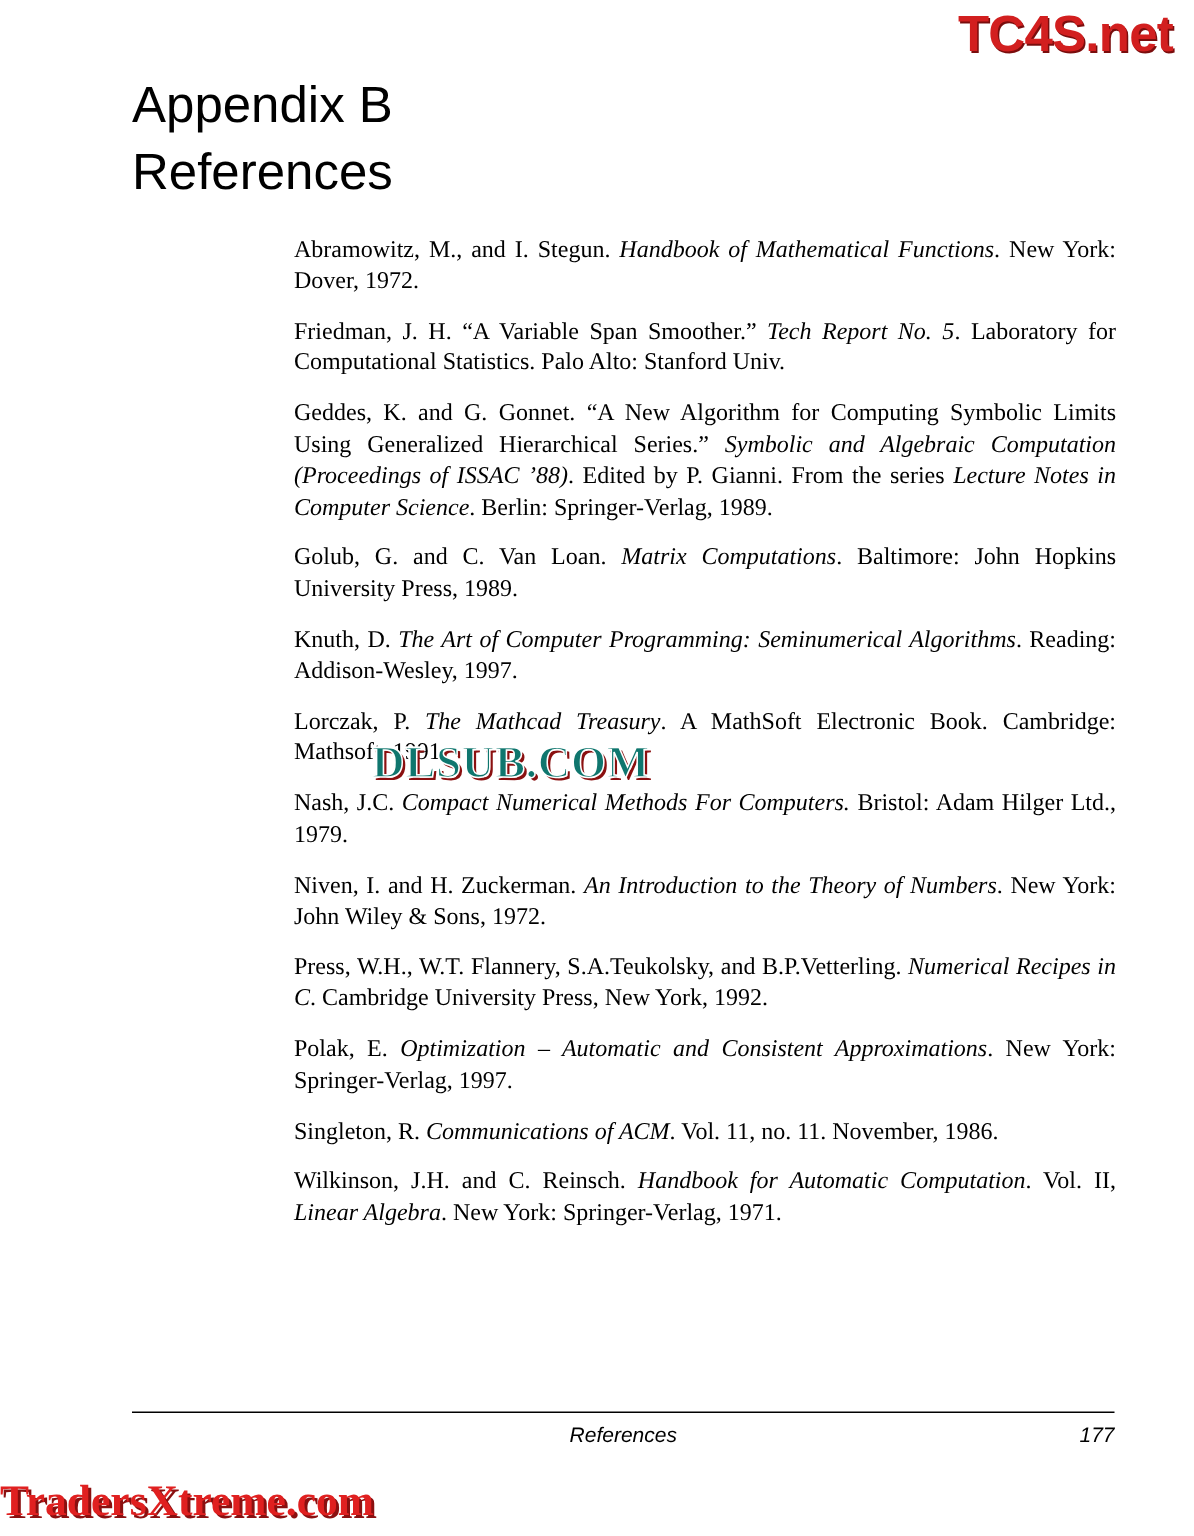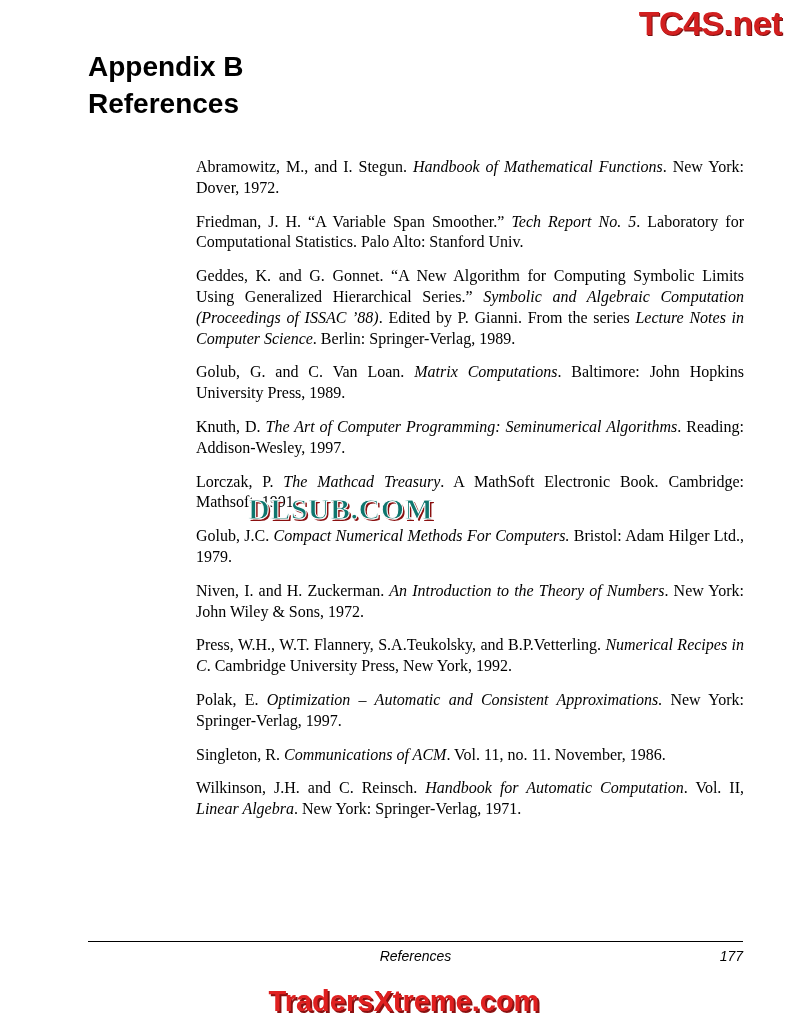--- a/index.html
+++ b/index.html
@@ -36,22 +36,22 @@
     text-shadow: 1px 1px 0 #7a0d0d;
     line-height: 1;
   }
 
   
   .heading {
     position: absolute;
     left: 88px;
     top: 48px;
     font-family: "Liberation Sans", sans-serif;
-    font-weight: bold;
-    font-size: 28px;
+    font-weight: normal;
+    font-size: 34px;
     line-height: 1.33;
     color: #000;
   }
   .heading div { white-space: nowrap; }
 
   
   .refs {
     position: absolute;
     left: 196px;
     top: 157px;
@@ -109,25 +109,25 @@
   }
   .footer-page {
     position: absolute;
     right: 0;
     text-align: right;
   }
 
   
   .wm-bottom {
     position: absolute;
-    left: 12px;
+    left: 0;
     right: 0;
     bottom: 8px;
-    text-align: center;
-    font-family: Liberation Sans, sans-serif;
+    text-align: left;
+    font-family: Liberation Serif, serif;
     font-weight: bold;
     font-size: 29px;
     color: #e02020;
     text-shadow:
       2px 2px 0 #8a1010,
       -1px -1px 0 #ffffff;
     line-height: 1;
   }
 </style>
 </head>
@@ -142,21 +142,21 @@
     <div>References</div>
   </div>
 
   <div class="refs" id="refs-list">
       <div class="ref"><span>Abramowitz, M., and I. Stegun. </span><i>Handbook of Mathematical Functions</i><span>. New York: Dover, 1972.</span></div>
       <div class="ref"><span>Friedman, J. H. “A Variable Span Smoother.” </span><i>Tech Report No. 5</i><span>. Laboratory for Computational Statistics. Palo Alto: Stanford Univ.</span></div>
       <div class="ref"><span>Geddes, K. and G. Gonnet. “A New Algorithm for Computing Symbolic Limits Using Generalized Hierarchical Series.” </span><i>Symbolic and Algebraic Computation (Proceedings of ISSAC ’88)</i><span>. Edited by P. Gianni. From the series </span><i>Lecture Notes in Computer Science</i><span>. Berlin: Springer-Verlag, 1989.</span></div>
       <div class="ref"><span>Golub, G. and C. Van Loan. </span><i>Matrix Computations</i><span>. Baltimore: John Hopkins University Press, 1989.</span></div>
       <div class="ref"><span>Knuth, D. </span><i>The Art of Computer Programming: Seminumerical Algorithms</i><span>. Reading: Addison-Wesley, 1997.</span></div>
       <div class="ref"><span>Lorczak, P. </span><i>The Mathcad Treasury</i><span>. A MathSoft Electronic Book. Cambridge: Mathsoft, 1991.</span></div>
-      <div class="ref"><span>Golub, J.C. </span><i>Compact Numerical Methods For Computers.</i><span> Bristol: Adam Hilger Ltd., 1979.</span></div>
+      <div class="ref"><span>Nash, J.C. </span><i>Compact Numerical Methods For Computers.</i><span> Bristol: Adam Hilger Ltd., 1979.</span></div>
       <div class="ref"><span>Niven, I. and H. Zuckerman. </span><i>An Introduction to the Theory of Numbers</i><span>. New York: John Wiley &amp; Sons, 1972.</span></div>
       <div class="ref"><span>Press, W.H., W.T. Flannery, S.A.Teukolsky, and B.P.Vetterling. </span><i>Numerical Recipes in C</i><span>. Cambridge University Press, New York, 1992.</span></div>
       <div class="ref"><span>Polak, E. </span><i>Optimization – Automatic and Consistent Approximations</i><span>. New York: Springer-Verlag, 1997.</span></div>
       <div class="ref"><span>Singleton, R. </span><i>Communications of ACM</i><span>. Vol. 11, no. 11. November, 1986.</span></div>
       <div class="ref"><span>Wilkinson, J.H. and C. Reinsch. </span><i>Handbook for Automatic Computation</i><span>. Vol. II, </span><i>Linear Algebra</i><span>. New York: Springer-Verlag, 1971.</span></div>
     </div>
 
   <div class="wm-mid">DLSUB.COM</div>
 
   <div class="footer-rule"></div>

